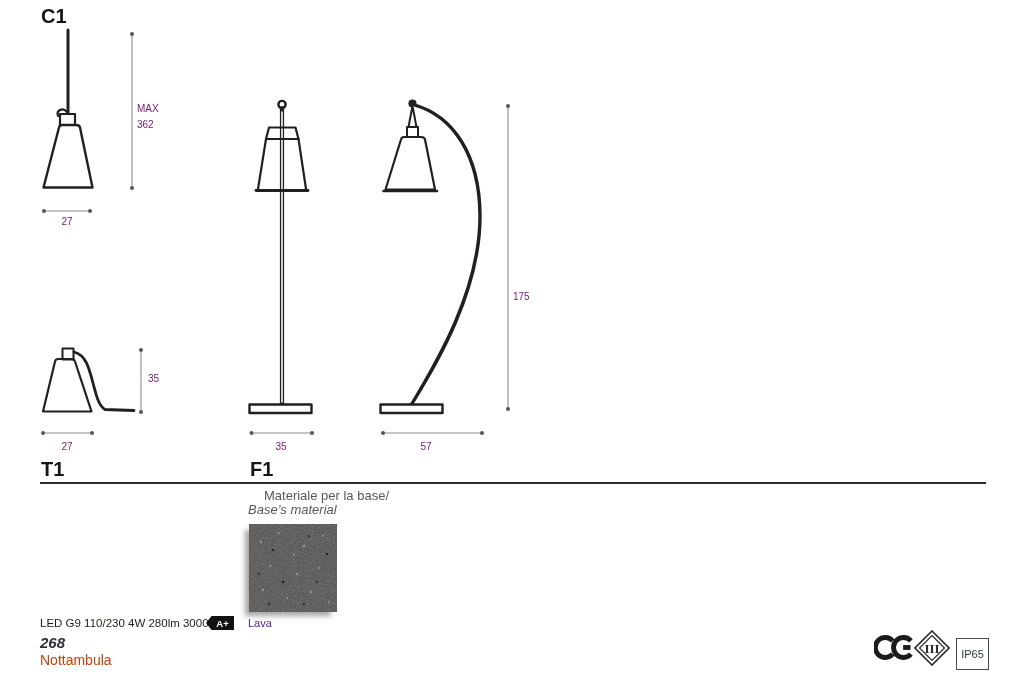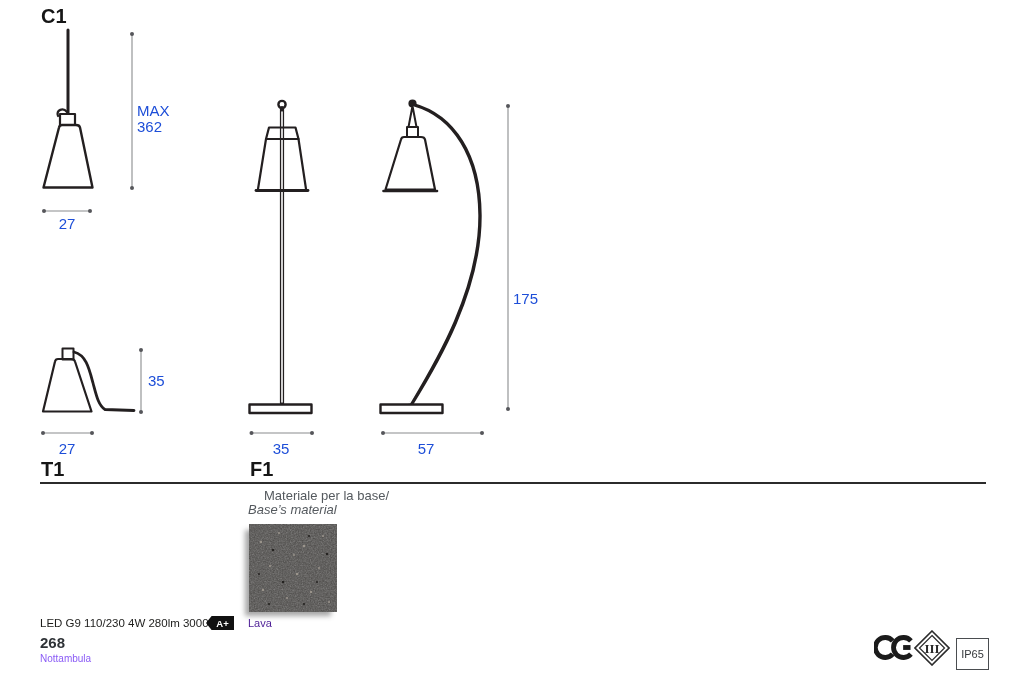--- a/index.html
+++ b/index.html
@@ -2,39 +2,39 @@
 <html><head>
 <meta charset="utf-8">
 <style>
   html,body{margin:0;padding:0;background:#fff;}
   .page{
     position:relative;width:1009px;height:699px;background:#ffffff;
     font-family:"Liberation Sans",sans-serif;overflow:hidden;color:#231f20;
   }
   .abs{position:absolute;line-height:1.1;white-space:nowrap;}
   .model-label{font-size:20px;font-weight:bold;color:#161616;}
-  .dim-text{font-size:15px;color:#1d4ed8;}
+  .dim-text{font-size:10px;color:#701a75;}
   .centered{transform:translateX(-50%);}
   .mat-title{font-size:13px;color:#54595e;}
   .mat-title.it{font-style:italic;}
   .swatch{
     position:absolute;left:249px;top:524px;width:88px;height:88px;
     box-shadow:-5px 5px 5px -1px rgba(60,60,60,0.45);
   }
   .swatch-name{font-size:11px;color:#4c1d95;}
   .led-spec{font-size:11.5px;color:#1d1d1b;}
   .energy-badge{
     position:absolute;left:206px;top:616px;width:28px;height:14px;
     background:#111;color:#fff;font-size:9.5px;font-weight:bold;
     display:flex;align-items:center;justify-content:center;padding-left:5px;
     clip-path:polygon(0 50%,20% 0,100% 0,100% 100%,20% 100%);
     box-sizing:border-box;
   }
   .page-number{font-size:15px;font-weight:bold;color:#2e3236;}
-  .product-name{font-size:10px;color:#8b5cf6;}
+  .product-name{font-size:14px;color:#c2410c;}
   .divider{position:absolute;left:40px;top:482px;width:946px;height:2px;background:#2b2b2b;}
   .ip-box{
     position:absolute;left:956px;top:638px;width:33px;height:32px;
     border:1.6px solid #4a4d50;box-sizing:border-box;
     display:flex;align-items:center;justify-content:center;
     font-size:11px;color:#35383b;
   }
   svg text{font-family:"Liberation Serif",serif;}
 </style>
 </head>
@@ -170,21 +170,21 @@
     </svg>
   </div>
 
   <div class="abs swatch-name" style="left:248px;top:617px;">Lava</div>
 
   <div class="abs led-spec" style="left:40px;top:617px;">LED G9 110/230 4W 280lm 3000°K</div>
   <div class="energy-badge">
     <span>A+</span>
   </div>
 
-  <div class="abs page-number" style="left:40px;top:635px;">268</div>
+  <div class="abs page-number" style="left:40px;top:635px;font-style:italic;">268</div>
   <div class="abs product-name" style="left:40px;top:653px;">Nottambula</div>
 
   <svg class="abs" style="left:874px;top:634px;" width="40" height="27" viewBox="0 0 46 30" fill="none">
     <path d="M21.5,7.3 A11.5,11.5 0 1 0 21.5,22.7" stroke="#1b1b1b" stroke-width="5.6"></path>
     <path d="M42.5,7.3 A11.5,11.5 0 1 0 42.5,22.7" stroke="#1b1b1b" stroke-width="5.6"></path>
     <line x1="33.5" y1="15" x2="42" y2="15" stroke="#1b1b1b" stroke-width="5.6"></line>
   </svg>
 
   <svg class="abs" style="left:914px;top:630px;" width="36" height="36" viewBox="0 0 36 36" fill="none">
     <polygon points="18,1 35,18 18,35 1,18" stroke="#2b2b2b" stroke-width="1.6"></polygon>

